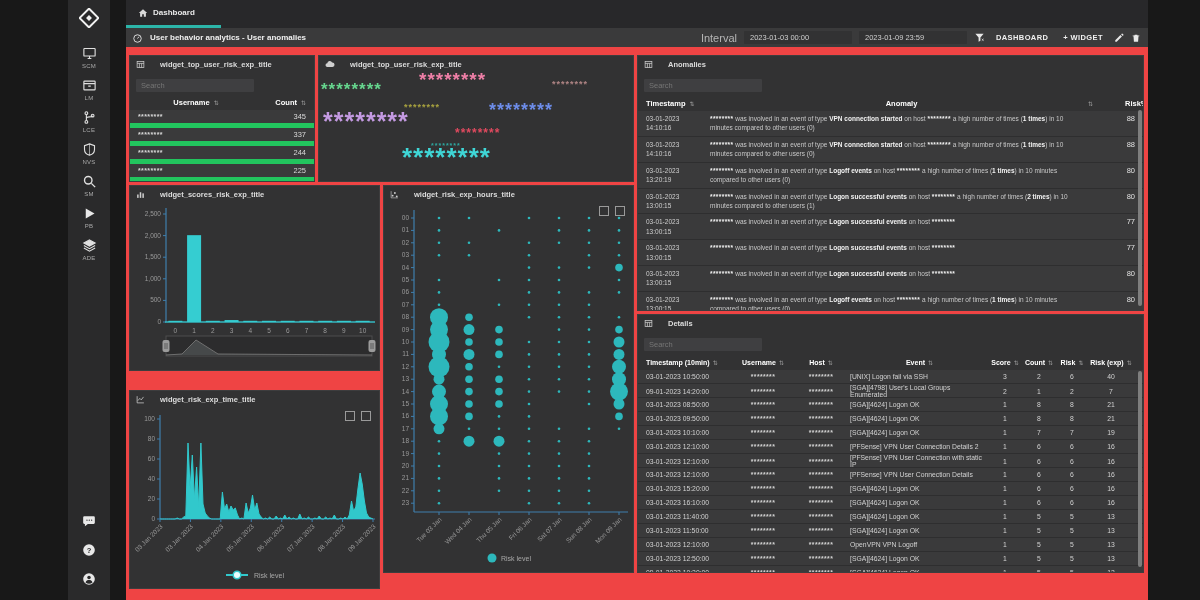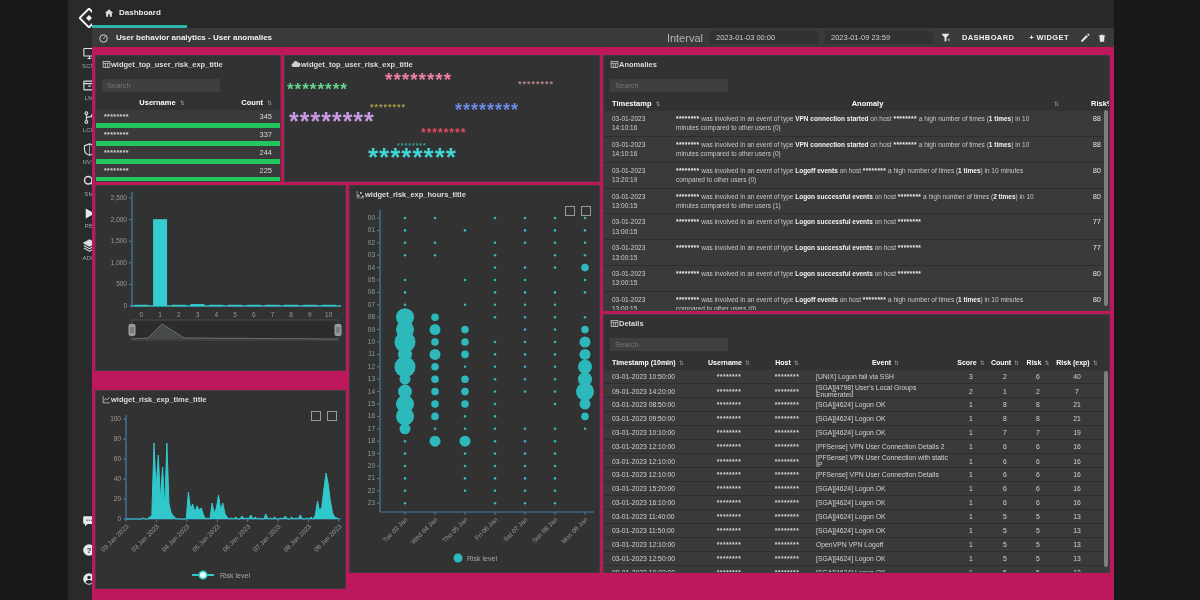--- a/index.html
+++ b/index.html
@@ -7,37 +7,37 @@
          font-family:"Liberation Sans",sans-serif;-webkit-font-smoothing:antialiased;}
   
   #sidebar{position:absolute;left:68px;top:0;width:42px;height:600px;background:#2a2a2b;
            display:flex;flex-direction:column;align-items:center;padding:8px 0 10px;box-sizing:border-box;}
   .sb-logo{margin-bottom:14px;cursor:pointer;}
   .sb-item{display:flex;flex-direction:column;align-items:center;margin-bottom:9px;cursor:pointer;}
   .sb-item svg{display:block;}
   .sb-label{font-size:6px;color:#a9a9a9;margin-top:2px;letter-spacing:.3px;}
   .sb-bottom{margin-top:auto;display:flex;flex-direction:column;align-items:center;gap:11px;}
   
-  #content{position:absolute;left:92px;top:0;width:1022px;height:600px;background:#be185d;}
+  #content{position:absolute;left:126px;top:0;width:1022px;height:600px;background:#ef4444;}
   #tabbar{height:28px;background:#28282a;display:flex;align-items:flex-end;}
   .tab{height:28px;display:flex;align-items:center;gap:5px;padding:0 26px 0 12px;
        border-bottom:3px solid #2cb5a9;box-sizing:border-box;cursor:pointer;}
   .tab-label{font-size:8px;color:#e9e9e9;font-weight:bold;}
   #toolbar{height:19px;background:#3a3a3b;display:flex;align-items:center;padding:0 7px;gap:6px;}
   .tb-title{font-size:8px;font-weight:bold;color:#f0f0f0;margin-left:2px;}
   .tb-right{margin-left:auto;display:flex;align-items:center;gap:7px;}
   .tb-interval{font-size:11px;color:#b5b5b5;}
   .tb-input{width:96px;height:13px;background:#323233;border:none;border-radius:1px;color:#cfcfcf;
             font-size:7.5px;font-family:inherit;padding:0 6px;}
   .tb-btn{background:none;border:none;color:#f0f0f0;font-size:7.5px;font-weight:bold;letter-spacing:.4px;
           font-family:inherit;cursor:pointer;padding:0 4px;display:flex;align-items:center;gap:2px;}
   .tb-icon{cursor:pointer;display:flex;align-items:center;}
   
   .widget{position:absolute;background:#323233;border:1px solid #3d3d3e;box-sizing:border-box;overflow:hidden;}
-  .w-head{height:16px;display:flex;align-items:center;gap:0;padding:0 6px;}
+  .w-head{height:16px;display:flex;align-items:center;gap:15px;padding:0 6px;}
   .w-title{font-size:7.5px;color:#dcdcdc;font-weight:bold;white-space:nowrap;}
   .w-search{padding:2px 6px 3px;}
   .w-search input{width:108px;height:13px;background:#3f3f41;border:none;border-radius:1px;
                   color:#9a9a9a;font-size:7.5px;font-family:inherit;padding:0 5px;}
   .sort{font-family:"DejaVu Sans",sans-serif;font-size:6px;color:#9a9a9a;font-weight:normal;}
   .mask{font-weight:bold;letter-spacing:.4px;}
   
   .tu-head{display:grid;grid-template-columns:1fr 52px;padding:0 8px;height:15px;align-items:center;
            font-size:7.5px;font-weight:bold;color:#fff;}
   .tu-head .hc{display:flex;align-items:center;gap:4px;cursor:pointer;}
@@ -349,20 +349,28 @@
             <div class="an-row">
               <div class="an-ts">03-01-2023<br>13:00:15</div>
               <div class="an-text"><b class="mask">********</b> was involved in an event of type <b>Logoff events</b> on host <b class="mask">********</b> a high number of times (<b>1 times</b>) in 10 minutes compared to other users (0)</div>
               <div class="an-risk">80</div>
             </div>
           </div>
         <div class="scrollbar" style="top:54px;height:196px;"></div>
       </div>
 
       <div class="widget" style="left:3px;top:138px;width:251px;height:186px;">
+        <div class="w-head">
+          <span><svg width="9" height="9" viewBox="0 0 24 24" fill="#cfcfcf">
+                <rect x="3" y="12" width="4" height="9"></rect>
+                <rect x="10" y="6" width="4" height="15"></rect>
+                <rect x="17" y="9" width="4" height="12"></rect>
+              </svg></span>
+          <span class="w-title">widget_scores_risk_exp_title</span>
+        </div>
         <svg id="bar-svg" class="chart-svg" width="249" height="168">
             <text x="31" y="122" text-anchor="end" class="tick">0</text>
             <line x1="33" y1="120" x2="36" y2="120" stroke="#3f7fae"></line>
             <text x="31" y="100.4" text-anchor="end" class="tick">500</text>
             <line x1="33" y1="98.4" x2="36" y2="98.4" stroke="#3f7fae"></line>
             <text x="31" y="78.8" text-anchor="end" class="tick">1,000</text>
             <line x1="33" y1="76.8" x2="36" y2="76.8" stroke="#3f7fae"></line>
             <text x="31" y="57.2" text-anchor="end" class="tick">1,500</text>
             <line x1="33" y1="55.2" x2="36" y2="55.2" stroke="#3f7fae"></line>
             <text x="31" y="35.599999999999994" text-anchor="end" class="tick">2,000</text>

